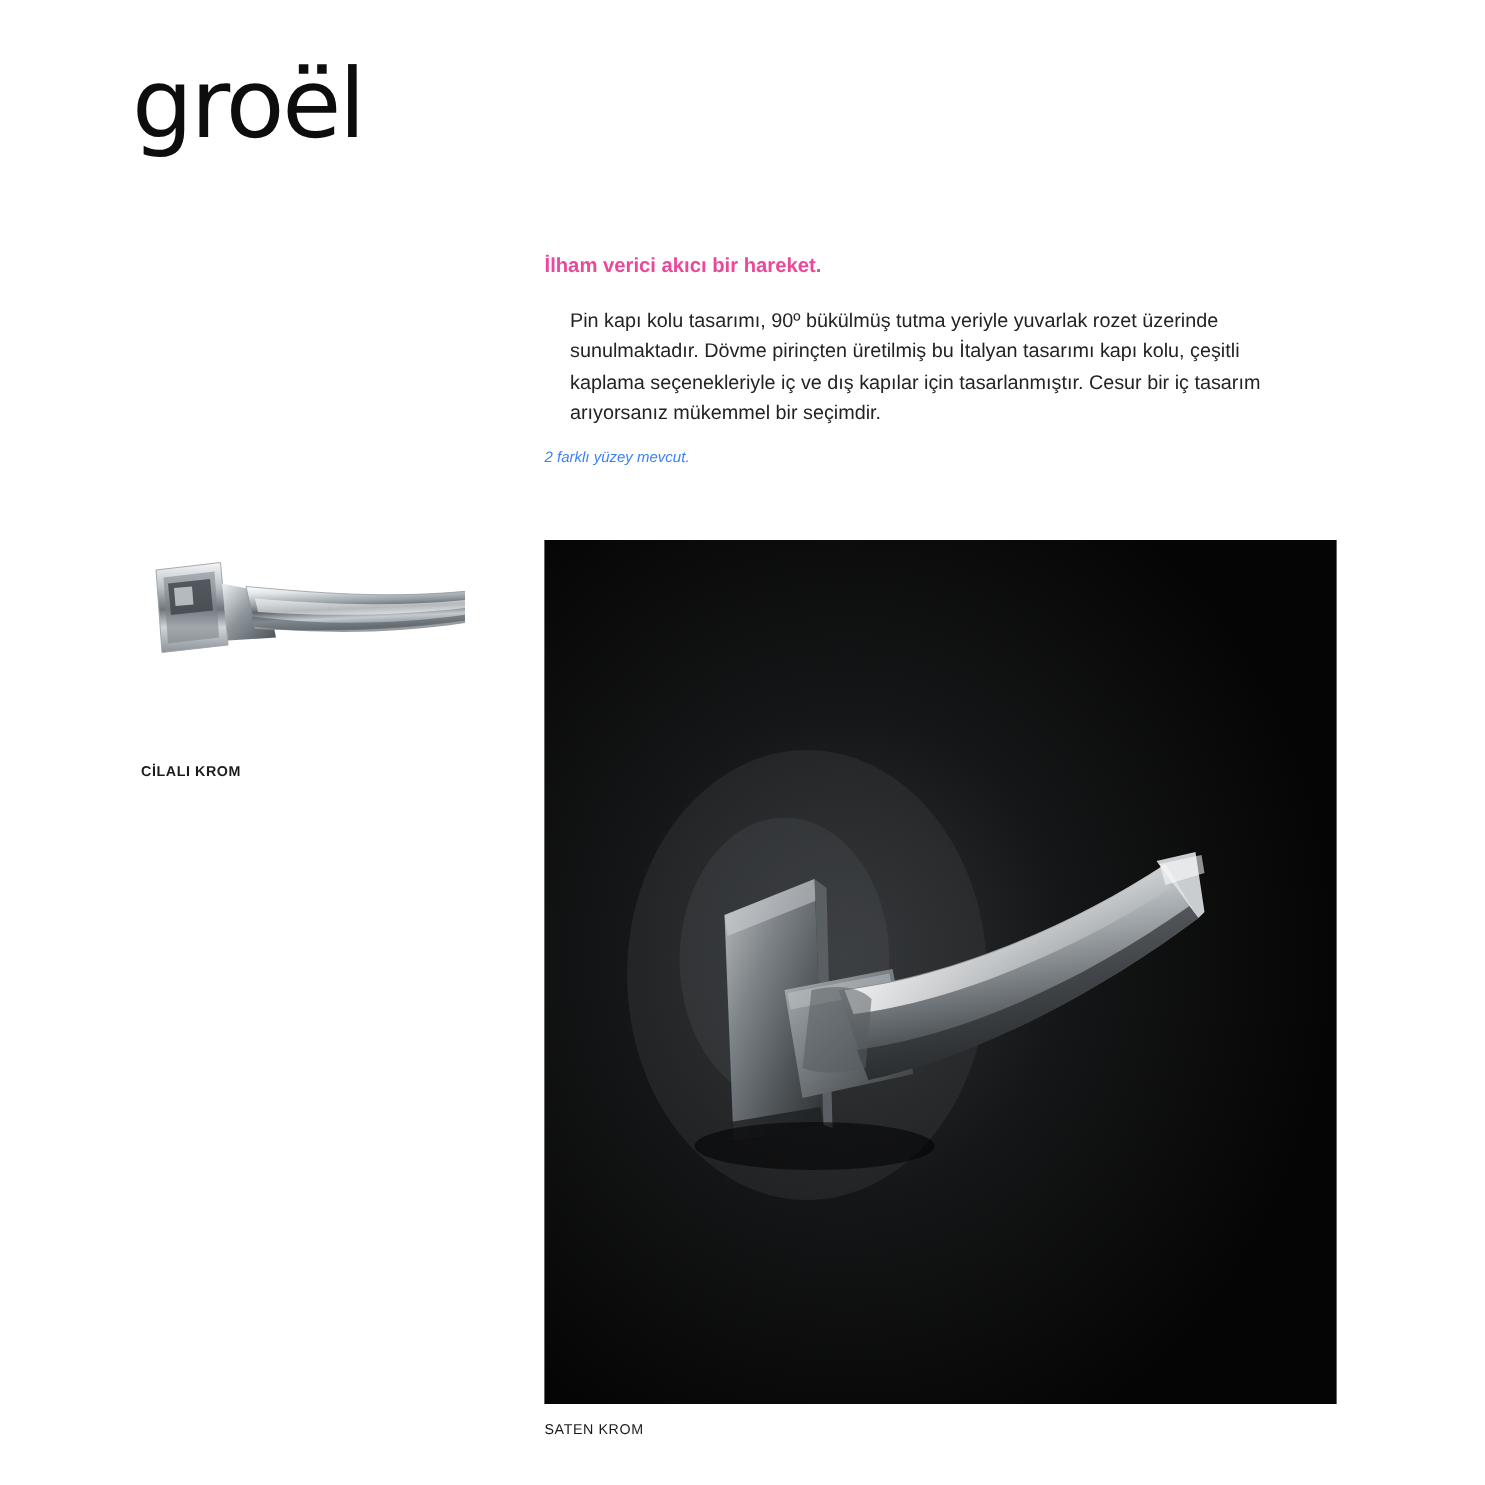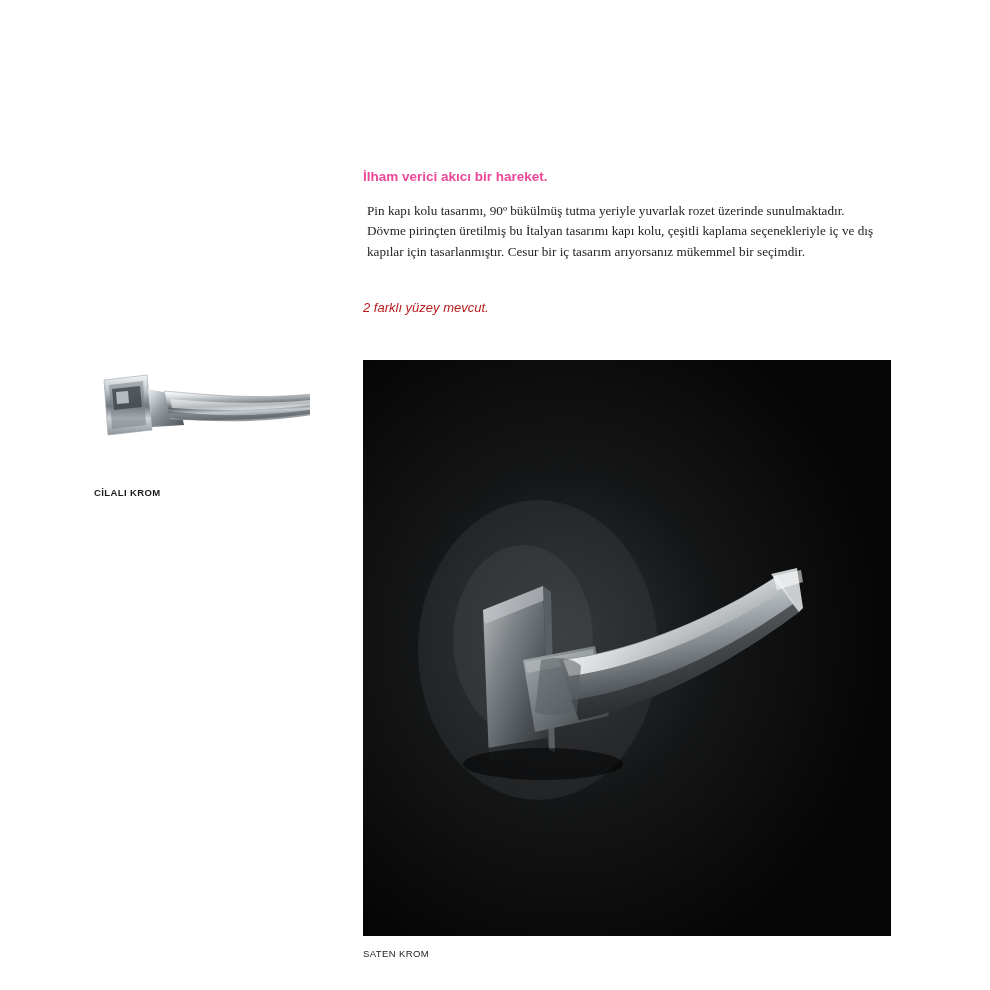--- a/index.html
+++ b/index.html
@@ -58,47 +58,46 @@
     font-weight: 700;
     color: #ec4899;
     margin: 0 0 14px 0;
     line-height: 1.4;
   }
   .description {
     font-size: 13.2px;
     font-weight: 400;
     color: #232323;
     line-height: 1.55;
-    margin: 4px;
-    font-family: Liberation Serif, serif;
+    margin: 17px;
   }
   .finishes-note {
     position: absolute;
     left: 363px;
     top: 300px;
-    font-size: 13px;
+    font-size: 10px;
     font-style: italic;
-    color: #b91c1c;
+    color: #3b82f6;
   }
 
   
   .sample-left {
     position: absolute;
     left: 60px;
     top: 355px;
     width: 250px;
     height: 160px;
   }
   .sample-left svg {
     display: block;
   }
   .sample-left-caption {
     position: absolute;
     left: 94px;
-    top: 487px;
+    top: 509px;
     font-size: 9.5px;
     font-weight: 700;
     letter-spacing: 0.4px;
     color: #1b1b1b;
     text-transform: uppercase;
   }
 
   
   .hero {
     position: absolute;
@@ -118,20 +117,21 @@
     letter-spacing: 0.4px;
     color: #1b1b1b;
     text-transform: uppercase;
   }
 </style>
 </head>
 <body>
 
 <div class="page">
 
+  <div class="brand">groël</div>
 
 
   <div class="copy">
     <p class="tagline">İlham verici akıcı bir hareket.</p>
     <p class="description">Pin kapı kolu tasarımı, 90º bükülmüş tutma yeriyle yuvarlak rozet üzerinde sunulmaktadır. Dövme pirinçten üretilmiş bu İtalyan tasarımı kapı kolu, çeşitli kaplama seçenekleriyle iç ve dış kapılar için tasarlanmıştır. Cesur bir iç tasarım arıyorsanız mükemmel bir seçimdir.</p>
   </div>
 
   <div class="finishes-note">2 farklı yüzey mevcut.</div>
 
   <div class="sample-left">

